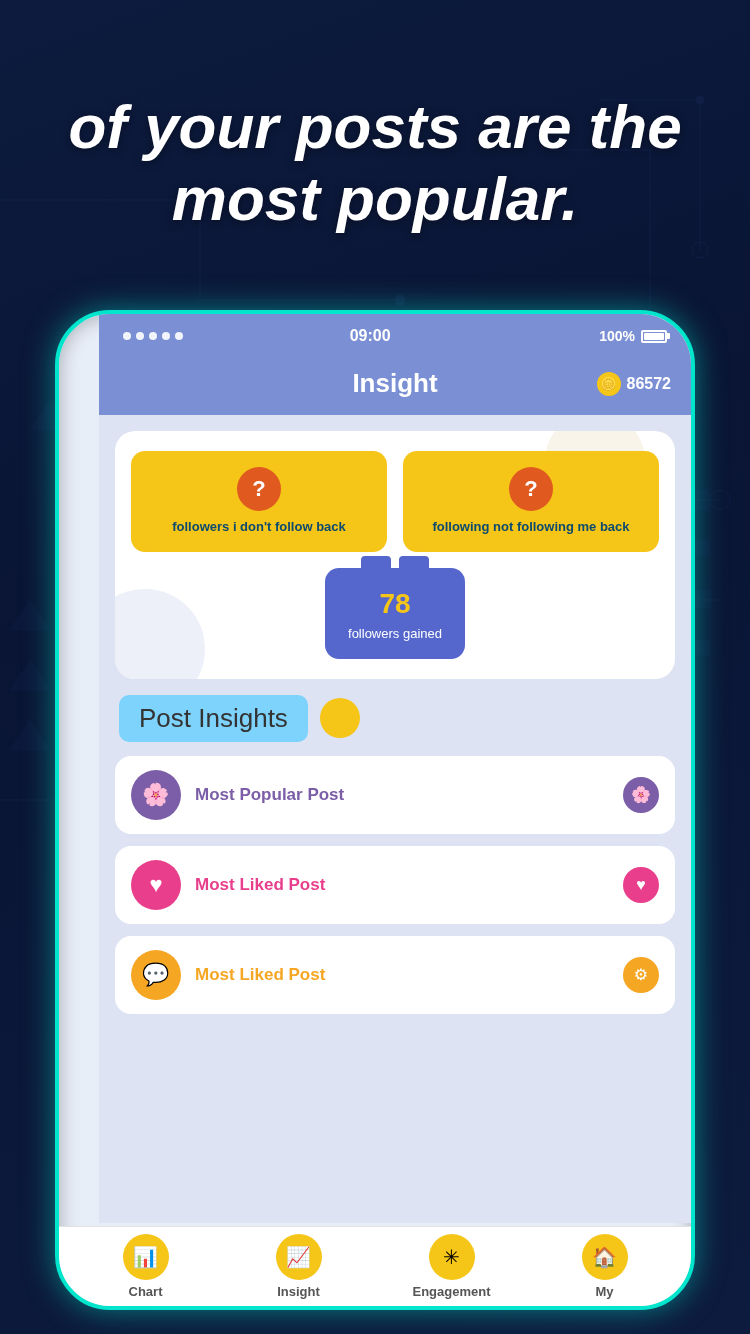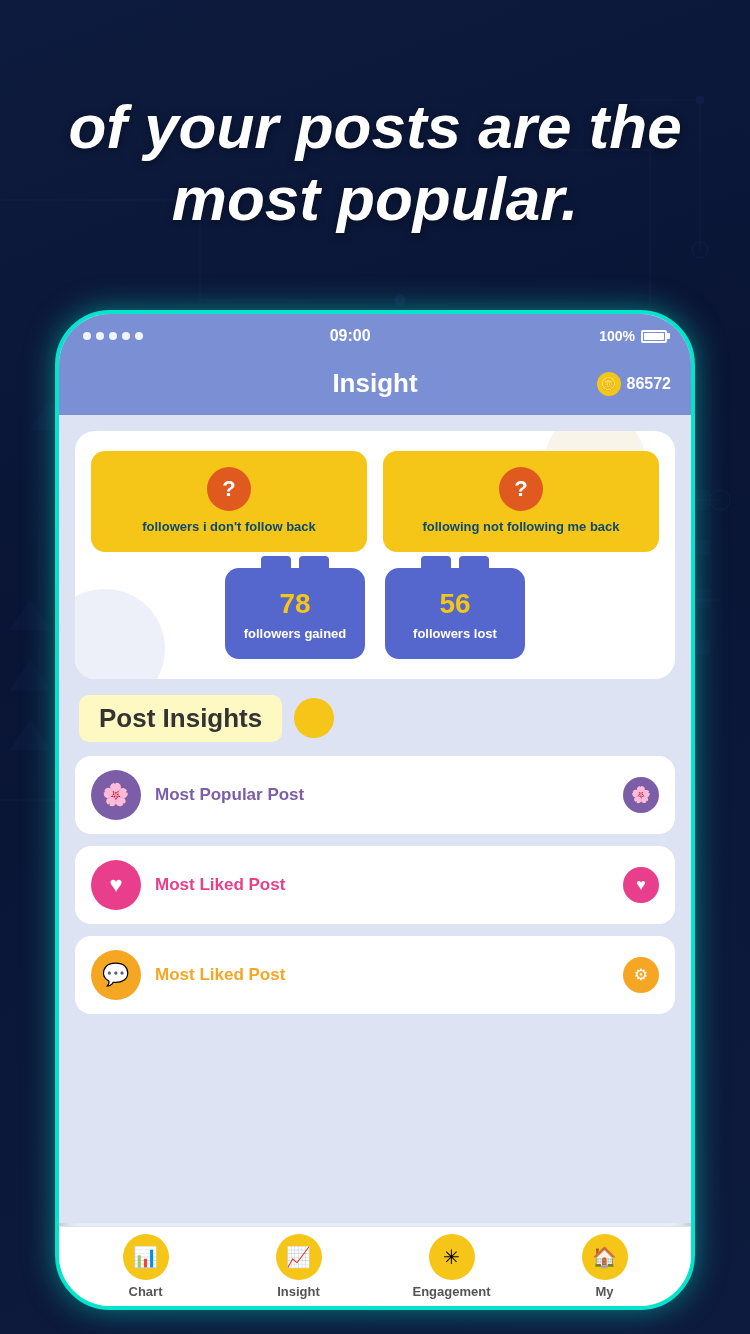--- a/index.html
+++ b/index.html
@@ -50,20 +50,21 @@
       top: 310px;
       left: 55px;
       width: 640px;
       height: 1000px;
       border-radius: 55px;
       border: 4px solid #00e5cc;
       box-shadow: 0 0 30px rgba(0, 229, 204, 0.5), inset 0 0 20px rgba(0,0,0,0.3);
       background: #e8eef8;
       overflow: hidden;
       z-index: 3;
+      padding-left: 40px;
     }
 
     
     .status-bar {
       background: #7b8fd4;
       height: 44px;
       display: flex;
       align-items: center;
       justify-content: space-between;
       padding: 0 24px;
@@ -281,39 +282,39 @@
     .stat-number {
       color: #f5c518;
       font-size: 28px;
       font-weight: 800;
       margin-top: 8px;
     }
 
     .stat-label-white {
       color: white;
       font-size: 13px;
-      font-weight: 700;
+      font-weight: 400;
       text-align: right;
       line-height: 1.3;
     }
 
     
     .section-header {
       display: flex;
       align-items: center;
       gap: 12px;
       margin-bottom: 14px;
       padding: 0 4px;
     }
 
     .section-title {
       color: #333;
       font-size: 26px;
-      font-weight: 700;
-      background: #fef9c3;
+      font-weight: 400;
+      background: #7dd3fc;
       padding: 8px 20px;
       border-radius: 10px;
     }
 
     .section-dot {
       width: 40px;
       height: 40px;
       border-radius: 50%;
       background: #f5c518;
     }
@@ -511,28 +512,20 @@
 
       <div class="stats-bottom-row">
         <div class="stat-box-blue">
           <div class="notebook-tabs">
             <div class="notebook-tab"></div>
             <div class="notebook-tab"></div>
           </div>
           <span class="stat-number">78</span>
           <span class="stat-label-white">followers gained</span>
         </div>
-        <div class="stat-box-blue">
-          <div class="notebook-tabs">
-            <div class="notebook-tab"></div>
-            <div class="notebook-tab"></div>
-          </div>
-          <span class="stat-number">56</span>
-          <span class="stat-label-white">followers lost</span>
-        </div>
       </div>
     </div>
 
     <div class="section-header">
       <div class="section-title">Post Insights</div>
       <div class="section-dot"></div>
     </div>
 
     <div class="post-row">
       <div class="post-row-left">

